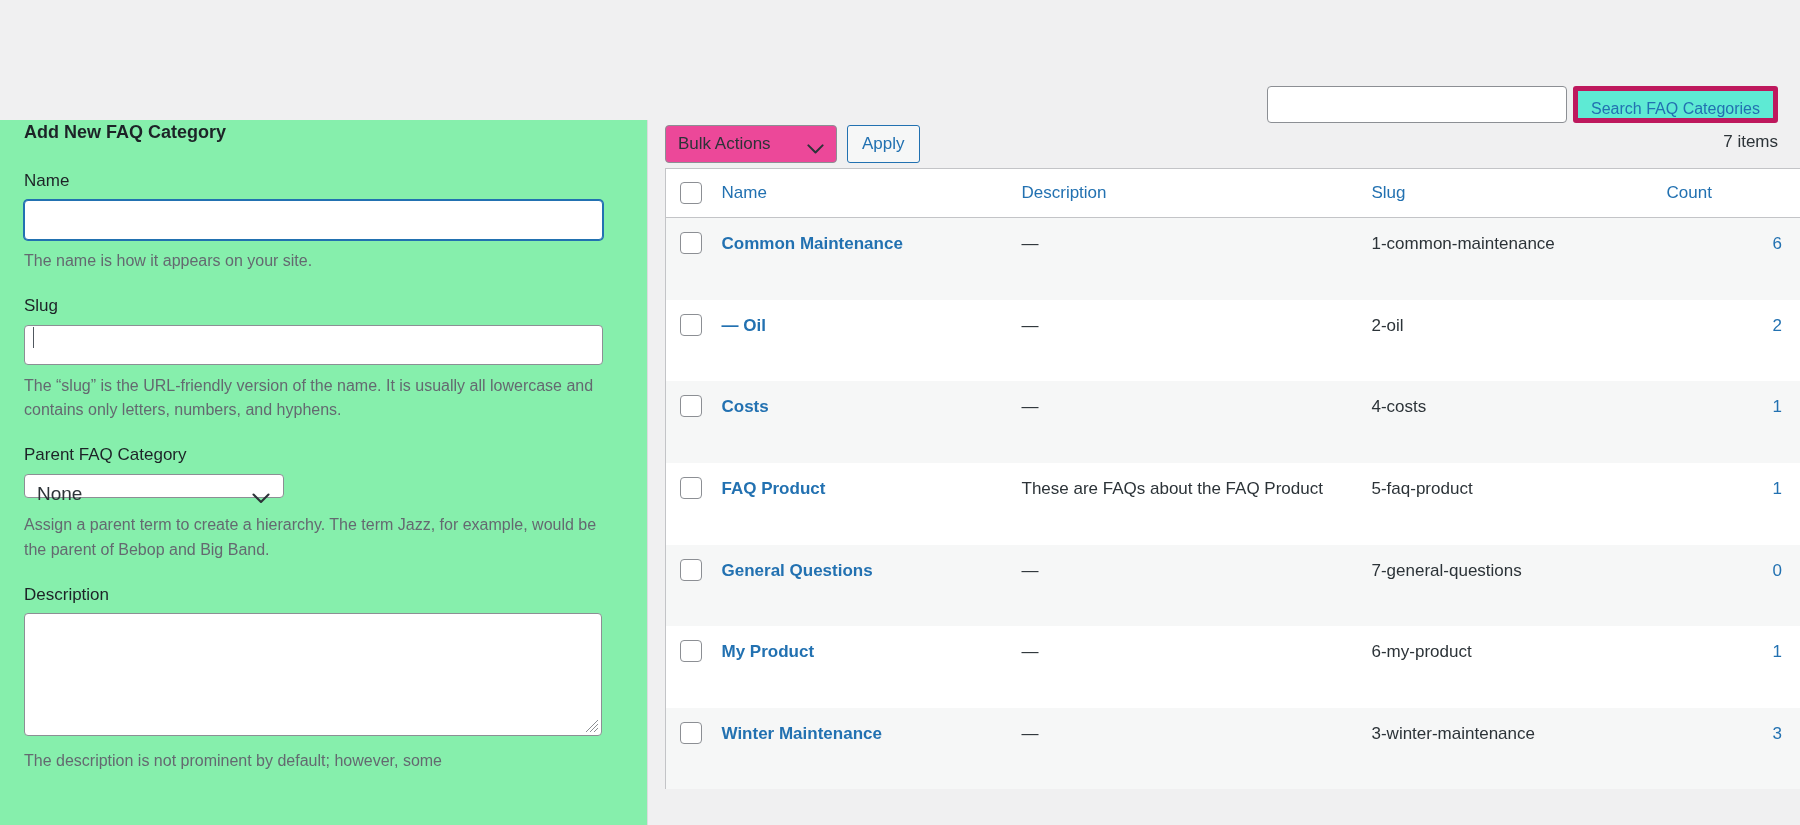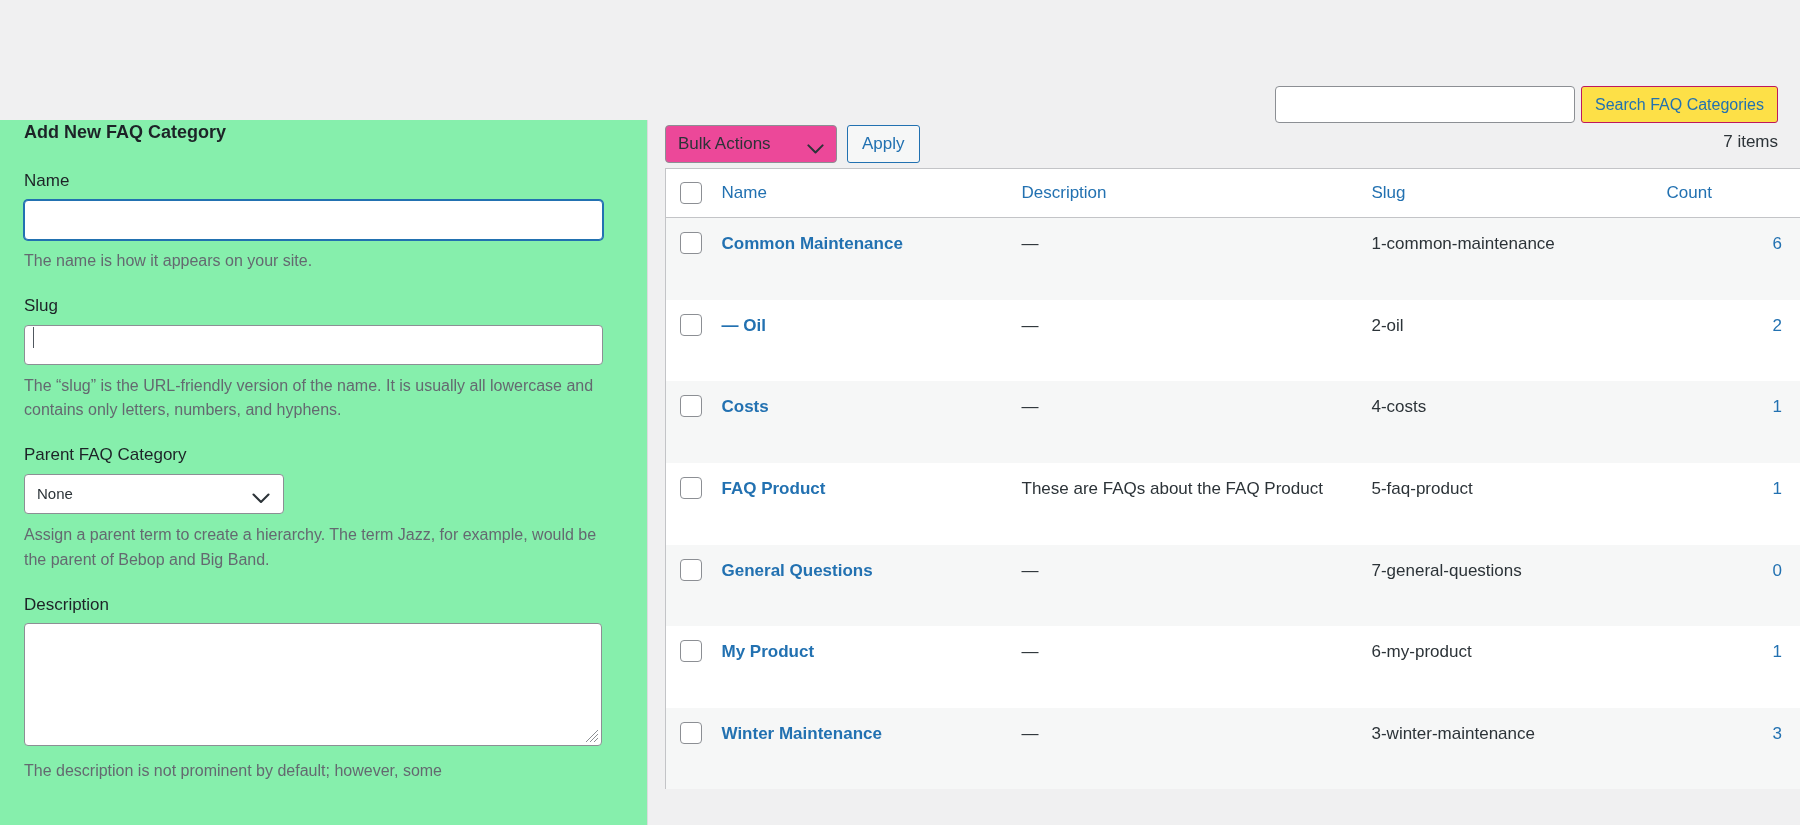--- a/index.html
+++ b/index.html
@@ -48,23 +48,23 @@
     background: #fff;
     padding: 0 9px;
     font-size: 16px;
     font-family: "Liberation Sans", sans-serif;
     color: #2c3338;
     outline: none;
   }
   .search-button {
     height: 37px;
     padding: 0 13px;
-    border: 1px solid #be185d;
+    border: 5px solid #be185d;
     border-radius: 3px;
-    background: #fde047;
+    background: #5eead4;
     color: #2271b1;
     font-size: 16px;
     font-family: "Liberation Sans", sans-serif;
     cursor: pointer;
     white-space: nowrap;
     line-height: 35px;
   }
 
   
   .form-col {
@@ -124,26 +124,26 @@
     max-width: 585px;
   }
   .field-group { margin-bottom: 20px; }
 
   .select-wrap {
     position: relative;
     display: inline-block;
   }
   .select-box {
     width: 260px;
-    height: 40px;
+    height: 24px;
     border: 1px solid #8c8f94;
     border-radius: 4px;
     background: #fff;
     padding: 0 18px 0 12px;
-    font-size: 15px;
+    font-size: 19px;
     font-family: "Liberation Sans", sans-serif;
     color: #2c3338;
     line-height: 38px;
     cursor: pointer;
   }
   .select-chevron {
     position: absolute;
     right: 14px;
     top: 16px;
     pointer-events: none;

